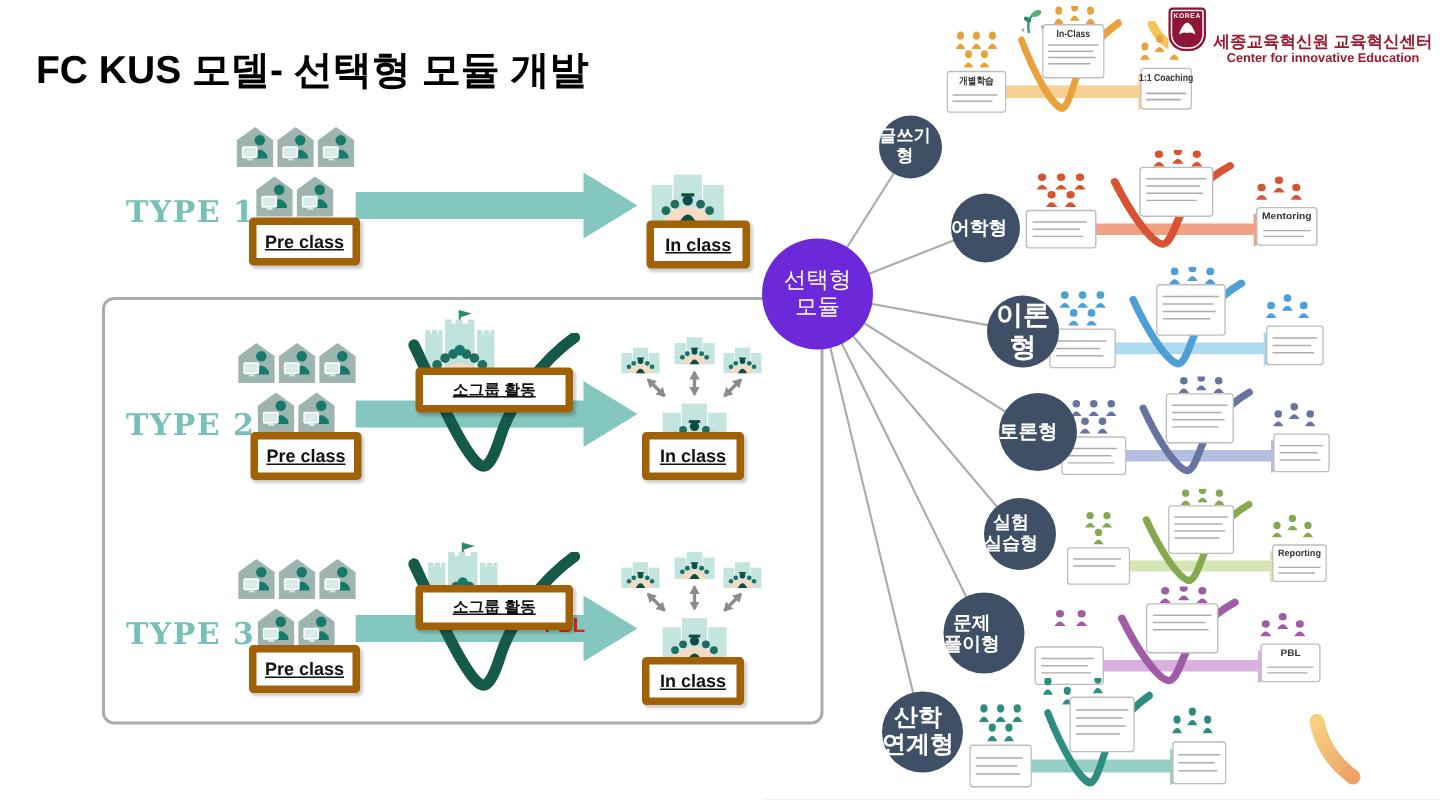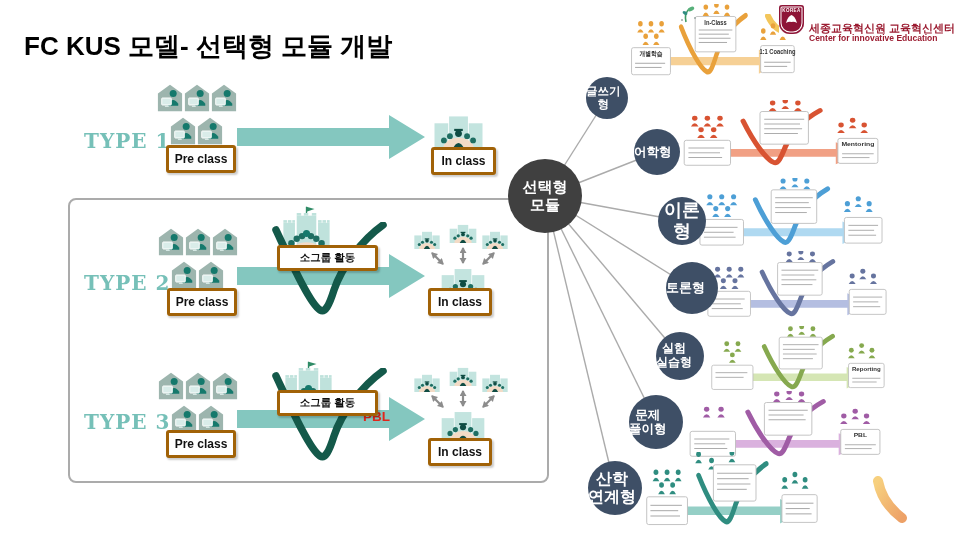--- a/index.html
+++ b/index.html
@@ -13,48 +13,48 @@
 
   
   .logo-bar{position:absolute;left:779px;top:2px;width:179px;height:34px;background:#fff;
             display:flex;align-items:center;gap:5px;z-index:4;}
   .shield{width:25px;height:29px;background:#8E1537;border-radius:3px 3px 11px 11px;
           display:flex;flex-direction:column;align-items:center;justify-content:flex-start;
           box-shadow:inset 0 0 0 1.5px #8E1537, inset 0 0 0 2.5px #fff;}
   .shield .korea{font-size:4.5px;font-weight:700;color:#fff;letter-spacing:.4px;margin-top:3px;}
   .logo-lines{display:flex;flex-direction:column;line-height:1.15;margin-top:28px;}
   .logo-lines .l1{font-size:11px;font-weight:800;color:#9B1B30;}
-  .logo-lines .l2{font-size:8.5px;font-weight:700;color:#9B1B30;}
+  .logo-lines .l2{font-size:8.5px;font-weight:700;color:#9B1B30;text-align:center;}
 
   
   .outline-box{position:absolute;left:68px;top:198px;width:477px;height:281px;
                border:2px solid #ABABAB;border-radius:8px;z-index:0;}
 
   
   .connectors{position:absolute;left:0;top:0;z-index:1;pointer-events:none;}
   .connectors line{stroke:#ABABAB;stroke-width:1.4;}
 
   
   .type-row{position:absolute;width:480px;height:125px;z-index:2;}
   .type-label{position:absolute;font-family:"DejaVu Serif",serif;font-weight:700;
               font-size:20px;color:#76C0B8;letter-spacing:1px;}
-  .lbox{position:absolute;background:#fff;border:3px solid #a16207;border-radius:3px;
+  .lbox{position:absolute;background:#fff;border:5px solid #a16207;border-radius:3px;
         box-shadow:1.5px 2px 2px rgba(0,0,0,.20);font-weight:700;font-size:12px;color:#111;
-        text-align:center;padding:4px 0;}
+        text-align:center;padding:4px 0;text-decoration:underline;}
   .lbox.small{font-size:10.5px;padding:3px 16px;}
   .pbl-tag{position:absolute;color:#E0251B;font-weight:800;font-size:13.5px;}
   .big-arrow{position:absolute;}
   .big-arrow polygon{fill:#84C7BF;}
   .check path{stroke:#14594A;stroke-width:7.5;fill:none;stroke-linecap:round;}
   .garr{stroke:#8C8C8C;stroke-width:2.2;marker-end:url(#ah);marker-start:url(#ahr);}
 
   
   .hub{position:absolute;left:508px;top:159px;width:74px;height:74px;border-radius:50%;
-       background:#404040;color:#fff;display:flex;align-items:center;justify-content:center;
-       text-align:center;font-weight:700;font-size:15px;line-height:1.2;white-space:pre-line;z-index:3;}
+       background:#6d28d9;color:#fff;display:flex;align-items:center;justify-content:center;
+       text-align:center;font-weight:400;font-size:15px;line-height:1.2;white-space:pre-line;z-index:3;}
   .mod-circle{position:absolute;border-radius:50%;background:#3E4F66;color:#fff;display:flex;
               align-items:center;text-align:center;font-weight:600;
               line-height:1.15;white-space:pre-line;z-index:3;}
 
   
   .thumb{position:absolute;z-index:2;}
   .thumb svg{display:block;width:100%;height:100%;}
   .t-arrow{fill:var(--c2);opacity:.95;}
   .t-check{stroke:var(--c1);stroke-width:5;fill:none;stroke-linecap:round;}
   .t-ppl{color:var(--c1);fill:currentColor;}

